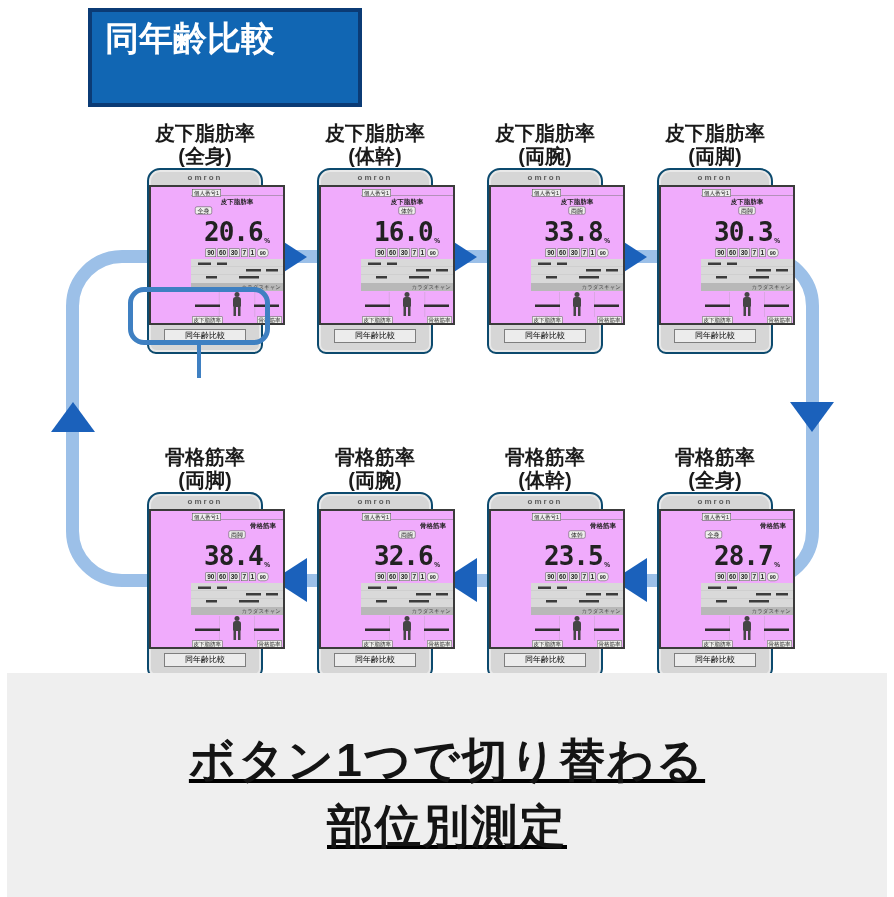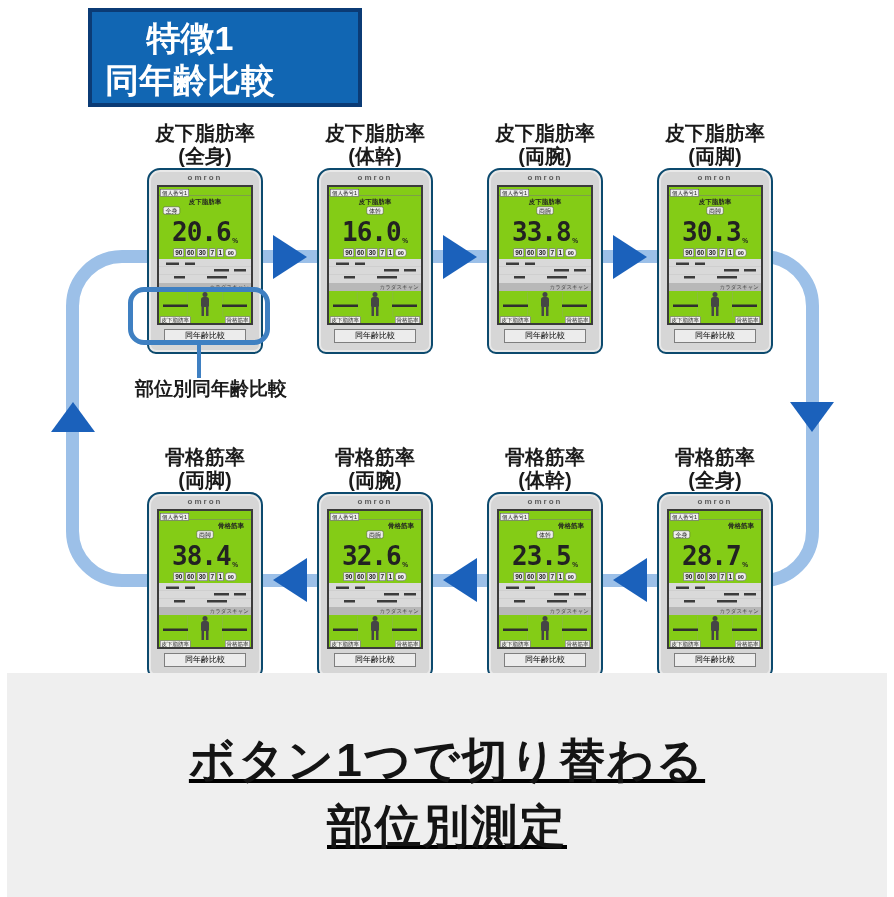--- a/index.html
+++ b/index.html
@@ -29,21 +29,21 @@
   
   .device{position:absolute;width:124px;z-index:3;}
   .dev-title{height:46px;text-align:center;font-size:20px;line-height:23px;font-weight:700;color:#1a1a1a;}
   .dev-body{
     width:116px;height:186px;margin:0 auto;box-sizing:border-box;
     background:#d6d6d6;border:2px solid #0c4a6e;border-radius:13px 13px 9px 9px;
     box-shadow:inset 0 0 0 2px #e9e9e9;
   }
   .brand{height:15px;line-height:15px;text-align:center;font-size:8px;font-weight:700;
          letter-spacing:2px;color:#5d5d5d;text-transform:lowercase;}
-  .lcd{width:92px;height:136px;margin:0 auto;background:#84cc16;border:2px solid #3b3b3b;overflow:hidden;}
+  .lcd{width:92px;height:136px;margin:0 auto;background:#f0abfc;border:2px solid #3b3b3b;overflow:hidden;padding-left:40px;}
   .lcd-in{width:184px;height:272px;transform:scale(.5);transform-origin:0 0;position:relative;color:#222;}
   .user-row{height:18px;border-bottom:1px solid #777;padding:1px 2px 0 2px;box-sizing:border-box;}
   .user-box{display:inline-block;font-size:11px;line-height:13px;border:1px solid #444;padding:0 3px;background:#eee;}
   .metric-zone{position:relative;height:40px;}
   .metric-label{position:absolute;left:50%;transform:translateX(-50%);top:3px;font-size:13px;font-weight:700;white-space:nowrap;}
   .muscle .metric-label{left:auto;right:14px;transform:none;}
   .part-badge{position:absolute;left:50%;transform:translateX(-50%);top:21px;font-size:12px;line-height:14px;
               border:1px solid #444;border-radius:4px;padding:0 4px;background:#f0f0ee;white-space:nowrap;}
   .badge-left .part-badge{left:8px;transform:none;}
   .value-row{height:60px;display:flex;align-items:flex-end;justify-content:center;gap:3px;}
@@ -83,21 +83,20 @@
   .panel{position:absolute;left:7px;top:673px;width:880px;height:240px;background:var(--panel_bg);z-index:6;
          display:flex;flex-direction:column;align-items:center;justify-content:center;gap:16px;text-decoration:underline;}
   .panel div{font-size:46px;line-height:50px;font-weight:600;color:#141414;letter-spacing:2px;}
 </style>
 </head>
 <body>
 
 <div id="stage" style="--badge_bg: #1166b3; --badge_border: #0b3b75; --loop: #9cc0e8; --arrow: #1b61bb; --highlight: #3f80c2; --panel_bg: #efefef;">
 
   <div class="badge">
-    <div>特徴1</div>
     <div>同年齢比較</div>
   </div>
 
   <div class="loop-ring"></div>
 
   <div class="arrow right" style="left:273px;top:235px"></div>
   <div class="arrow right" style="left:443px;top:235px"></div>
   <div class="arrow right" style="left:613px;top:235px"></div>
   <div class="arrow down" style="left:790px;top:402px"></div>
   <div class="arrow left" style="left:273px;top:558px"></div>
@@ -551,20 +550,19 @@
           </div>
         </div>
       </div>
       <div class="compare">同年齢比較</div>
     </div>
   </div>
     </div>
 
   <div class="highlight-ring"></div>
   <div class="callout-line"></div>
-  <div class="callout-label">部位別同年齢比較</div>
 
   <div class="panel">
     <div>ボタン1つで切り替わる</div>
     <div>部位別測定</div>
   </div>
 
 </div>
 
 </body></html>

